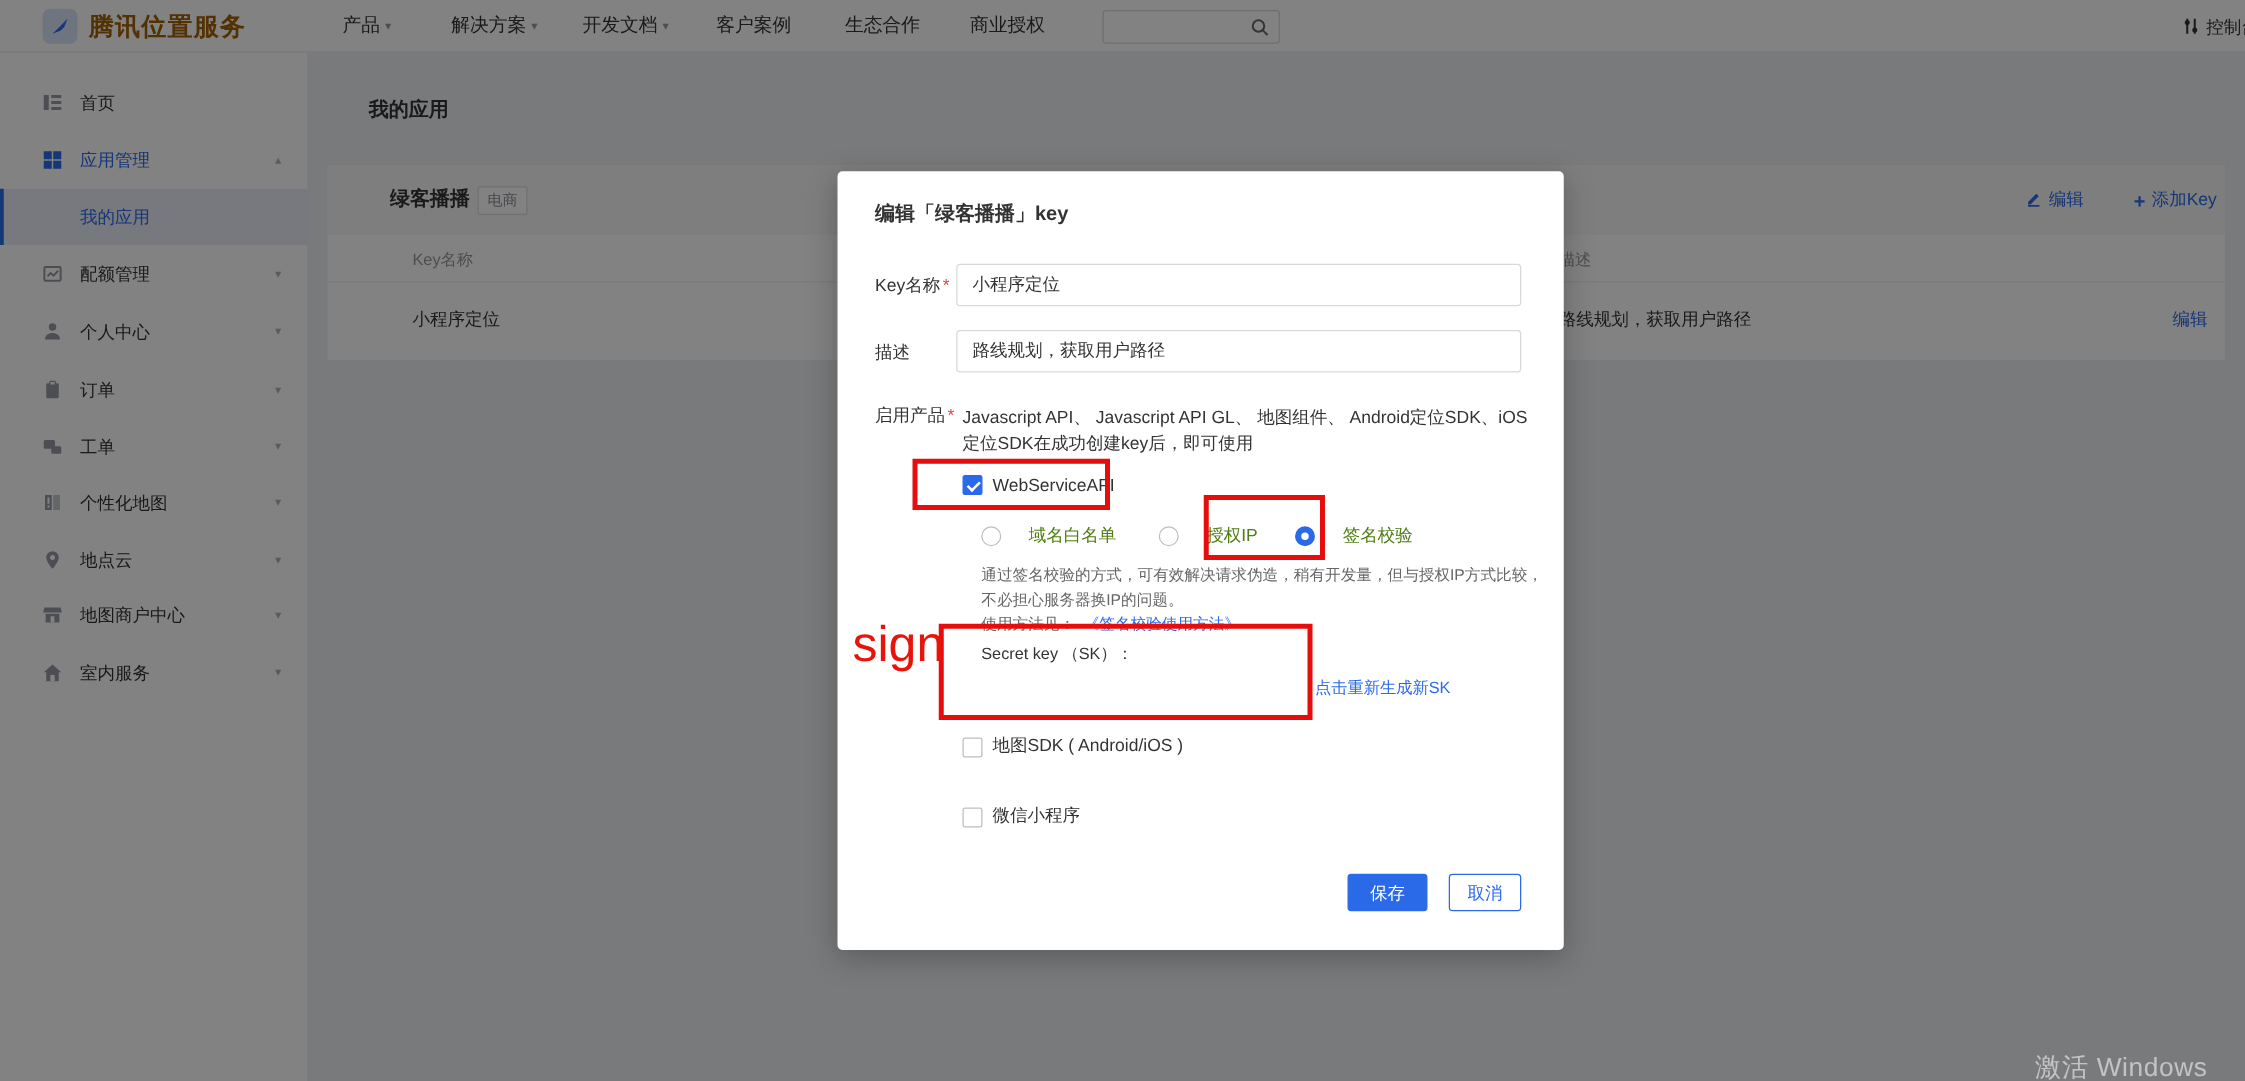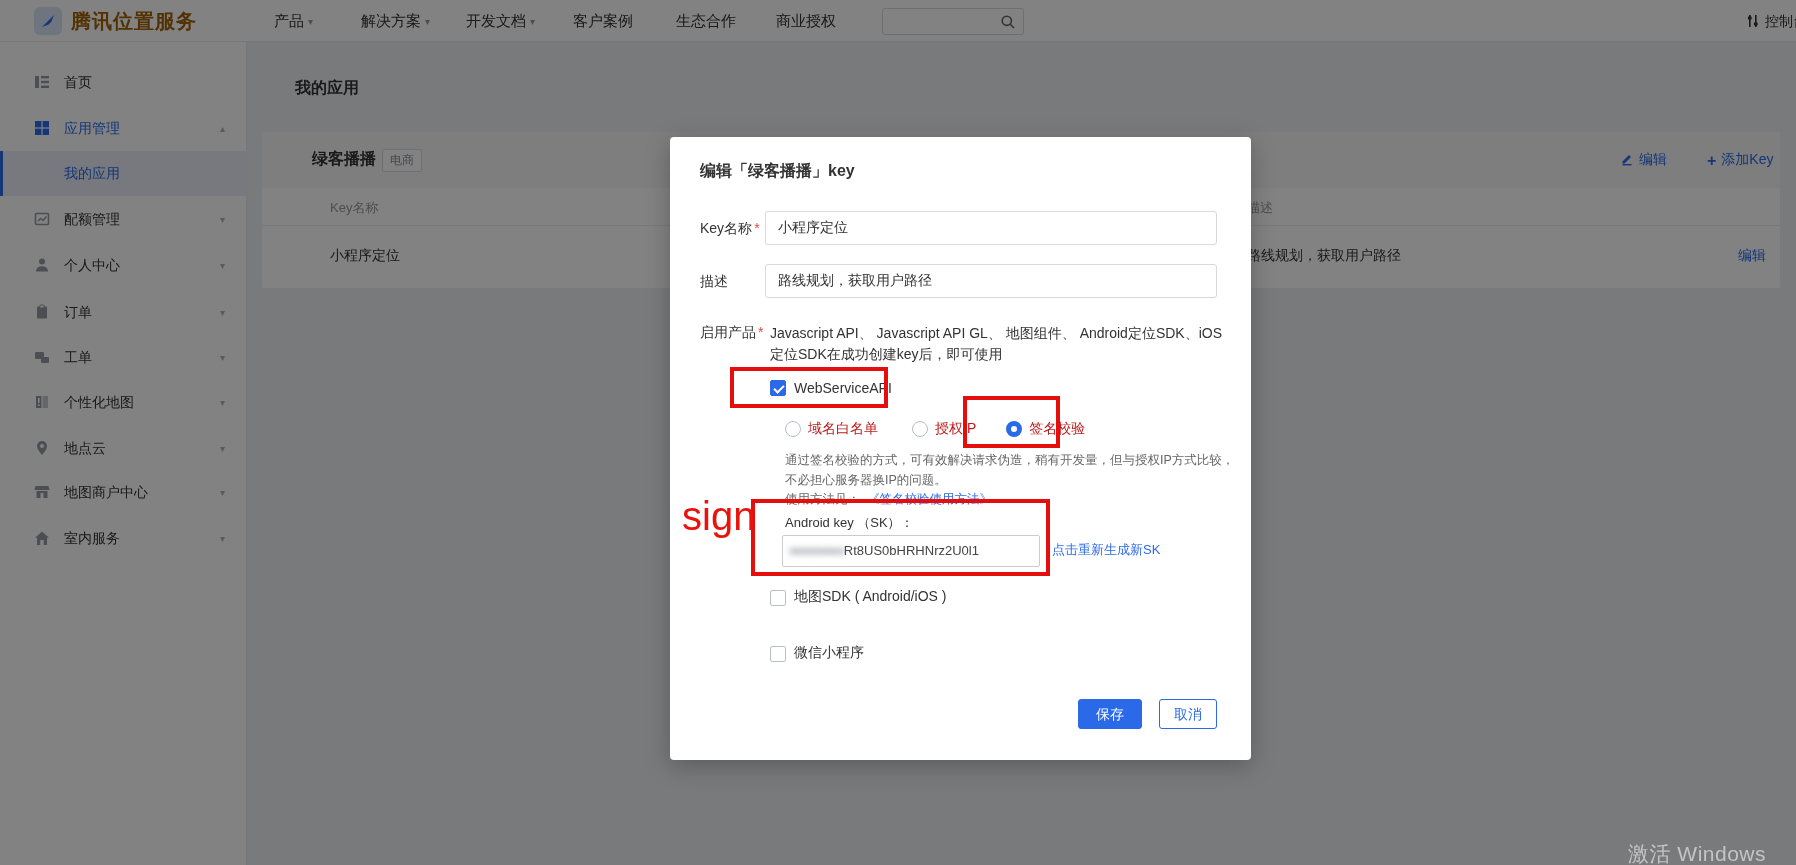--- a/index.html
+++ b/index.html
@@ -58,21 +58,21 @@
   .products-desc { position:absolute; left:100px; top:186px; width:456px; font-size:14px; line-height:21px; color:#333; }
   .chk-row { position:absolute; display:flex; align-items:flex-end; cursor:pointer; }
   .chk { width:16px; height:16px; border:1px solid #b9bec7; border-radius:2px; background:#fff; position:relative; flex:0 0 16px; }
   .chk.checked { background:#2a6ae9; border-color:#2a6ae9; }
   .chk.checked::after { content:""; position:absolute; left:5px; top:2px; width:4px; height:8px; border:solid #fff; border-width:0 2px 2px 0; transform:rotate(45deg); }
   .chk-label { margin-left:8px; font-size:14px; color:#333; }
   .radio-row { position:absolute; left:115px; top:283px; display:flex; }
   .radio { display:flex; align-items:center; cursor:pointer; }
   .rd { width:16px; height:16px; border:1px solid #b9bec7; border-radius:50%; background:#fff; flex:0 0 16px; }
   .rd.on { border:5px solid #2a6ae9; }
-  .rd-label { margin-left:7px; font-size:14px; color:#b91c1c; }
+  .rd-label { margin-left:22px; font-size:14px; color:#4d7c0f; }
   .sign-desc { position:absolute; left:115px; top:313px; width:452px; font-size:12.5px; line-height:20px; color:#666; }
   .usage { position:absolute; left:115px; top:354px; font-size:12.5px; color:#666; }
   .link { color:#2a6ae9; cursor:pointer; }
   .sk-label { position:absolute; left:115px; top:377px; font-size:13px; color:#333; }
   .sk-input { position:absolute; left:112px; top:398px; width:258px; height:32px; border:1px solid #c9ccd2; border-radius:2px; background:#fff; font-size:13px; color:#444; line-height:30px; padding:0 6px; white-space:nowrap; overflow:hidden; }
   .sk-blur { filter:blur(3px); color:#8c8f96; letter-spacing:-1px; }
   .regen { position:absolute; left:382px; top:404px; font-size:13px; }
   .btn { position:absolute; top:562px; height:30px; border-radius:3px; font-size:14px; text-align:center; line-height:28px; cursor:pointer; }
   .btn-save { left:408px; width:64px; background:#2a6ae9; color:#fff; border:1px solid #2a6ae9; }
   .btn-cancel { left:489px; width:58px; background:#fff; color:#2a6ae9; border:1px solid #2a6ae9; }
@@ -301,24 +301,21 @@
   </div>
 
   <div class="sign-desc">
     <div>通过签名校验的方式，可有效解决请求伪造，稍有开发量，但与授权IP方式比较，</div>
     <div>不必担心服务器换IP的问题。</div>
   </div>
   <div class="usage">
     <span>使用方法见：</span>&nbsp;&nbsp;<span class="link">《签名校验使用方法》</span>
   </div>
 
-  <div class="sk-label">Android key （SK）：</div>
-  <div class="sk-input">
-    <span class="sk-blur">●●●●●●●●</span><span>Rt8US0bHRHNrz2U0l1</span>
-  </div>
+  <div class="sk-label">Secret key （SK）：</div>
   <span class="regen link">点击重新生成新SK</span>
 
   <div class="chk-row" style="left:100px; top:451px">
     <span class="chk"></span>
     <span class="chk-label">地图SDK ( Android/iOS )</span>
   </div>
   <div class="chk-row" style="left:100px; top:507px">
     <span class="chk"></span>
     <span class="chk-label">微信小程序</span>
   </div>

